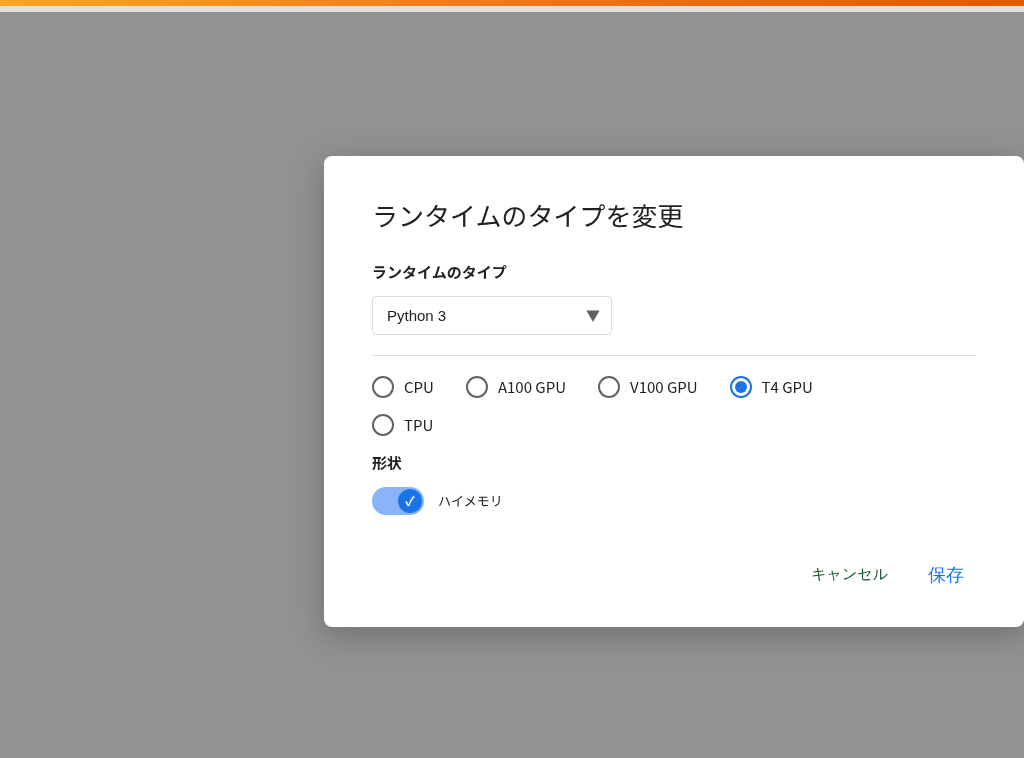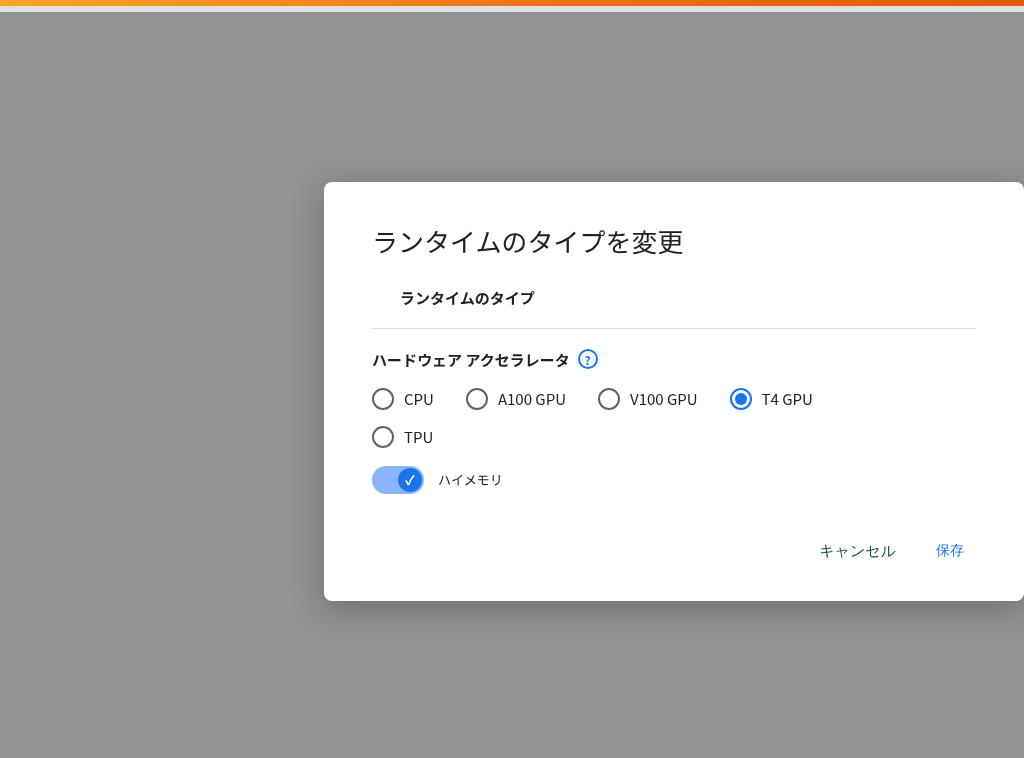--- a/index.html
+++ b/index.html
@@ -48,21 +48,20 @@
       font-weight: 400;
       color: #202124;
       margin-bottom: 28px;
     }
 
     .section-label {
       font-size: 15px;
       font-weight: 700;
       color: #202124;
       margin-bottom: 14px;
-      margin-left: 28px;
     }
 
     .select-wrapper {
       position: relative;
       width: 240px;
       margin-bottom: 8px;
     }
 
     .select-wrapper select {
       appearance: none;
@@ -236,78 +235,80 @@
       font-size: 15px;
       color: #14532d;
       cursor: pointer;
       padding: 8px 12px;
       border-radius: 4px;
     }
 
     .btn-save {
       background: none;
       border: none;
-      font-size: 14px;
+      font-size: 18px;
       font-weight: 500;
       color: #1a73e8;
       cursor: pointer;
       padding: 8px 12px;
       border-radius: 4px;
     }
   </style>
 </head>
 <body>
 
 <div class="top-bar"></div>
 
 <div class="dialog-overlay">
   <div class="dialog">
 
     <div class="dialog-title">ランタイムのタイプを変更</div>
 
     <div class="section-label">ランタイムのタイプ</div>
 
+    <div class="select-wrapper">
+      <select>
+        <option value="python3">Python 3</option>
+        <option value="python2">Python 2</option>
+      </select>
+      <span class="chevron">▼</span>
+    </div>
 
     <hr class="divider">
 
-    <div class="accelerator-header">
-      <span class="accelerator-label">ハードウェア アクセラレータ</span>
-      <div class="help-icon">
-        <span>?</span>
+
+    <div class="radio-group">
+      <div class="radio-row">
+        <div class="radio-item">
+          <div class="radio-circle"></div>
+          <span class="radio-text">CPU</span>
+        </div>
+        <div class="radio-item">
+          <div class="radio-circle"></div>
+          <span class="radio-text">A100 GPU</span>
+        </div>
+        <div class="radio-item">
+          <div class="radio-circle"></div>
+          <span class="radio-text">V100 GPU</span>
+        </div>
+        <div class="radio-item">
+          <div class="radio-circle selected"></div>
+          <span class="radio-text">T4 GPU</span>
+        </div>
+      </div>
+      <div class="radio-row">
+        <div class="radio-item">
+          <div class="radio-circle"></div>
+          <span class="radio-text">TPU</span>
+        </div>
       </div>
     </div>
 
-    <div class="radio-group">
-      <div class="radio-row">
-        <div class="radio-item">
-          <div class="radio-circle"></div>
-          <span class="radio-text">CPU</span>
-        </div>
-        <div class="radio-item">
-          <div class="radio-circle"></div>
-          <span class="radio-text">A100 GPU</span>
-        </div>
-        <div class="radio-item">
-          <div class="radio-circle"></div>
-          <span class="radio-text">V100 GPU</span>
-        </div>
-        <div class="radio-item">
-          <div class="radio-circle selected"></div>
-          <span class="radio-text">T4 GPU</span>
-        </div>
-      </div>
-      <div class="radio-row">
-        <div class="radio-item">
-          <div class="radio-circle"></div>
-          <span class="radio-text">TPU</span>
-        </div>
-      </div>
-    </div>
-
     <div class="shape-section">
+      <div class="section-label">形状</div>
       <div class="toggle-row">
         <div class="toggle">
           <div class="toggle-track">
             <div class="toggle-thumb">
               <span class="toggle-check">✓</span>
             </div>
           </div>
         </div>
         <span class="toggle-label">ハイメモリ</span>
       </div>

